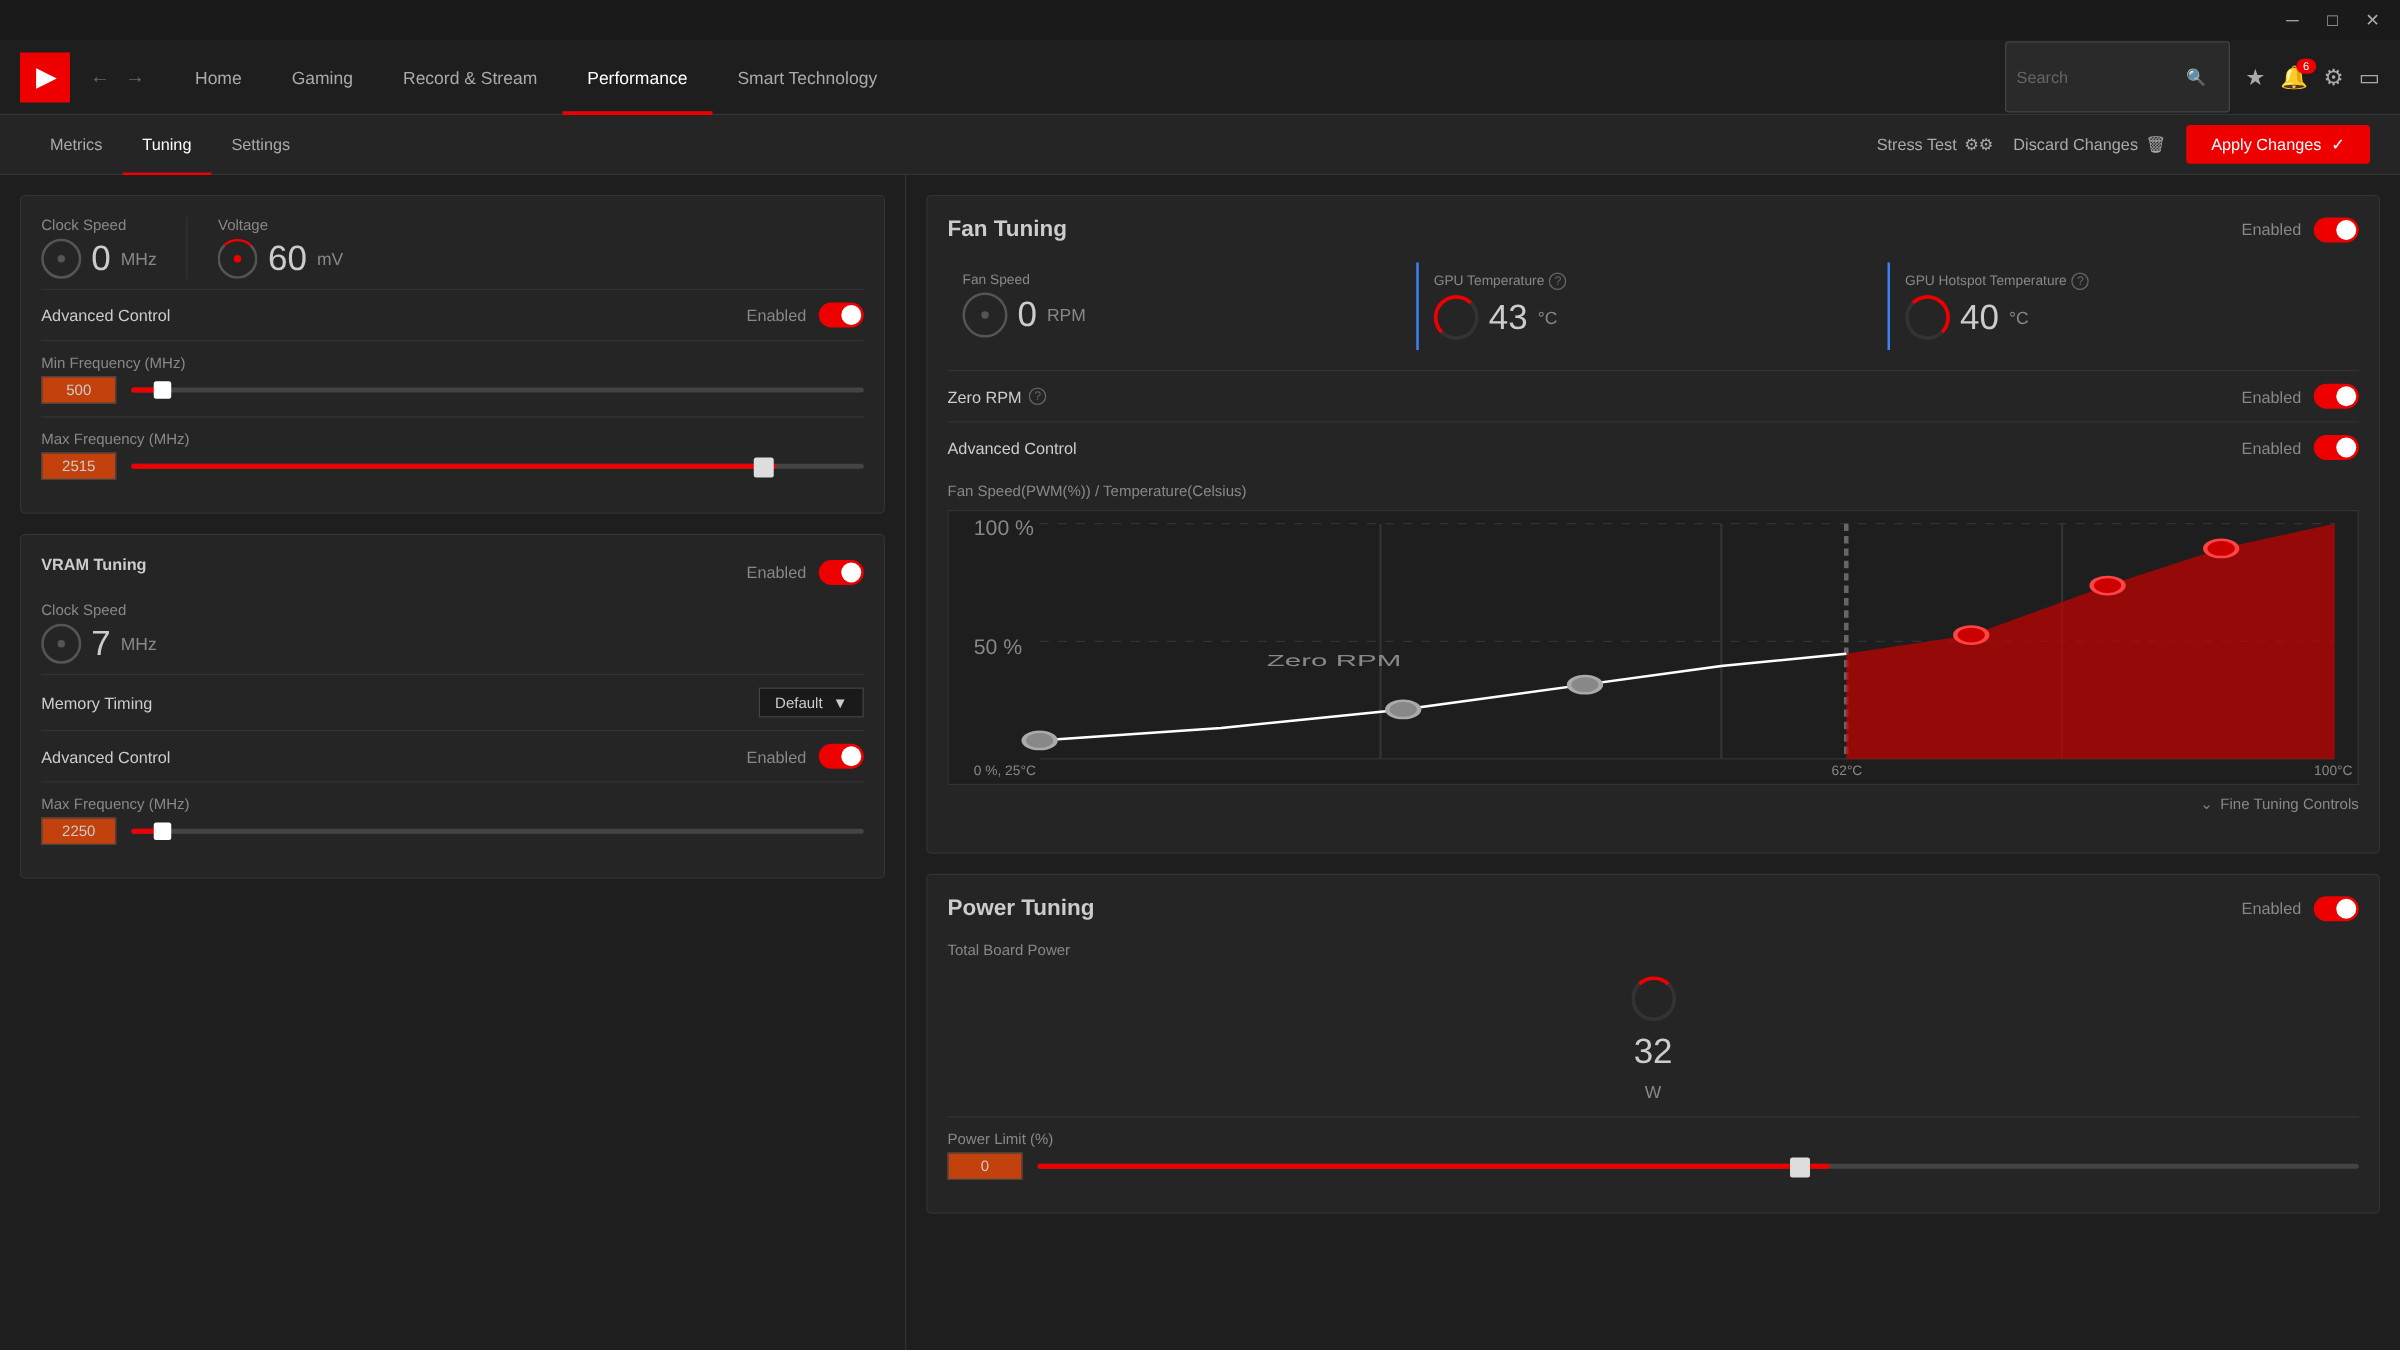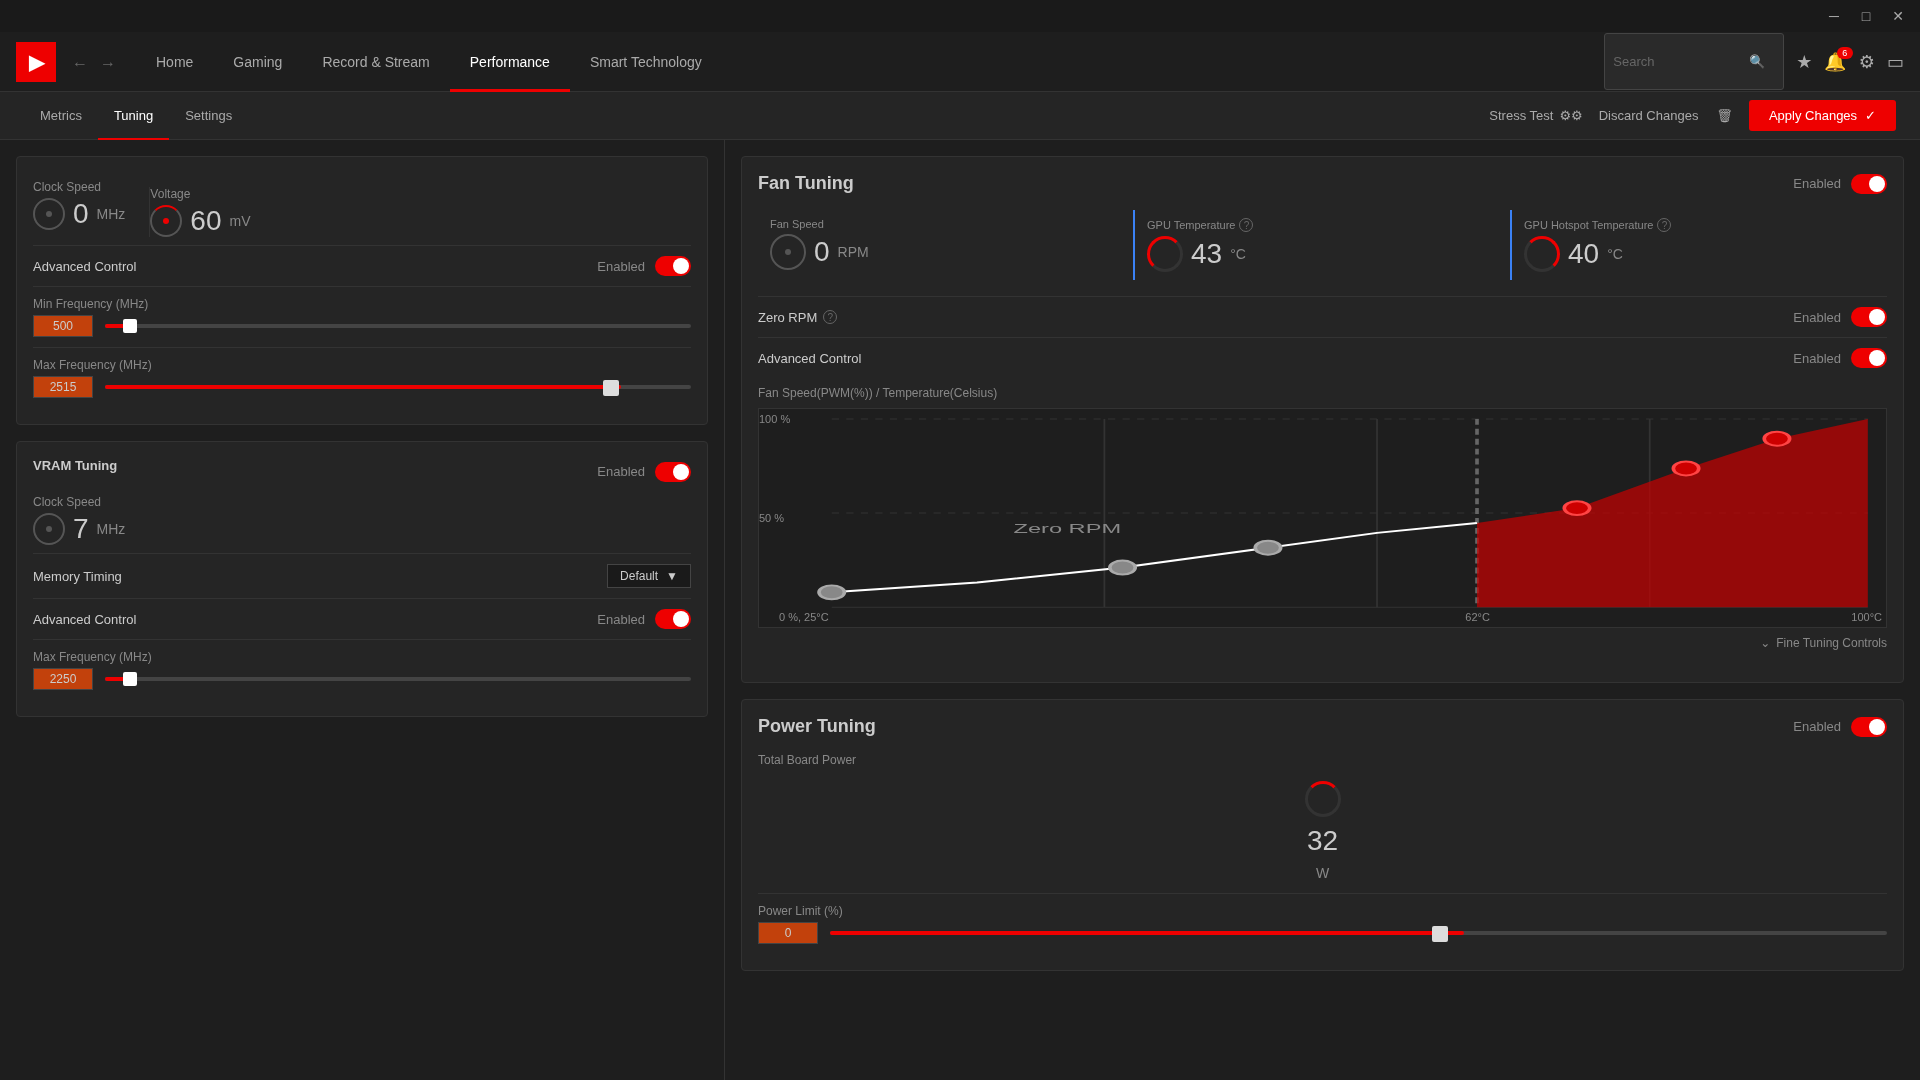--- a/index.html
+++ b/index.html
@@ -118,21 +118,21 @@
       position: absolute;
       bottom: 0; left: 0; right: 0;
       height: 2px;
       background: #e00;
     }
     .stress-test-btn {
       display: flex; align-items: center; gap: 6px;
       color: #aaa; cursor: pointer; font-size: 13px;
     }
     .discard-btn {
-      display: flex; align-items: center; gap: 18px;
+      display: flex; align-items: center; gap: 6px;
       color: #aaa; cursor: pointer; font-size: 13px;
     }
     .apply-btn {
       background: #e00;
       color: white;
       border: none;
       padding: 8px 20px;
       cursor: pointer;
       font-size: 13px;
       display: flex; align-items: center; gap: 8px;
@@ -300,22 +300,22 @@
 
     .chart-container {
       position: relative;
       width: 100%;
       height: 220px;
       background: #1e1e1e;
       border: 1px solid #333;
     }
     .chart-label-y {
       position: absolute;
-      left: 0;
-      font-size: 11px;
+      left: 20px;
+      font-size: 17px;
       color: #888;
     }
     .chart-label-y.top { top: 4px; }
     .chart-label-y.mid { top: 50%; transform: translateY(-50%); }
     .chart-label-x {
       position: absolute;
       bottom: 4px;
       font-size: 11px;
       color: #888;
     }
@@ -411,21 +411,21 @@
         <div>
           <div class="label-sm">Clock Speed</div>
           <div class="clock-display">
             <div class="dial-icon">
                 <div class="dial-inner"></div>
               </div>
             <span class="clock-value">0</span>
             <span class="clock-unit">MHz</span>
           </div>
         </div>
-        <div style="border-left:1px solid #333; margin-top:14px;">
+        <div style="border-left:1px solid #333; padding-left:24px;">
           <div class="label-sm">Voltage</div>
           <div class="clock-display">
             <div class="dial-icon" style="border-top-color:#e00;">
               <div class="dial-inner" style="background:#e00;"></div>
             </div>
             <span class="clock-value">60</span>
             <span class="clock-unit">mV</span>
           </div>
         </div>
       </div>

